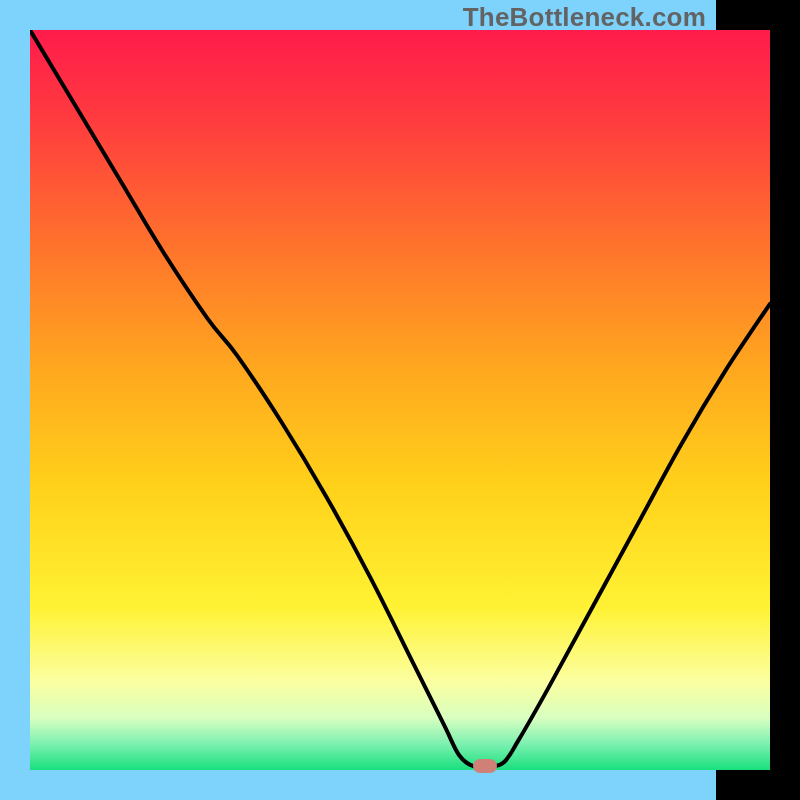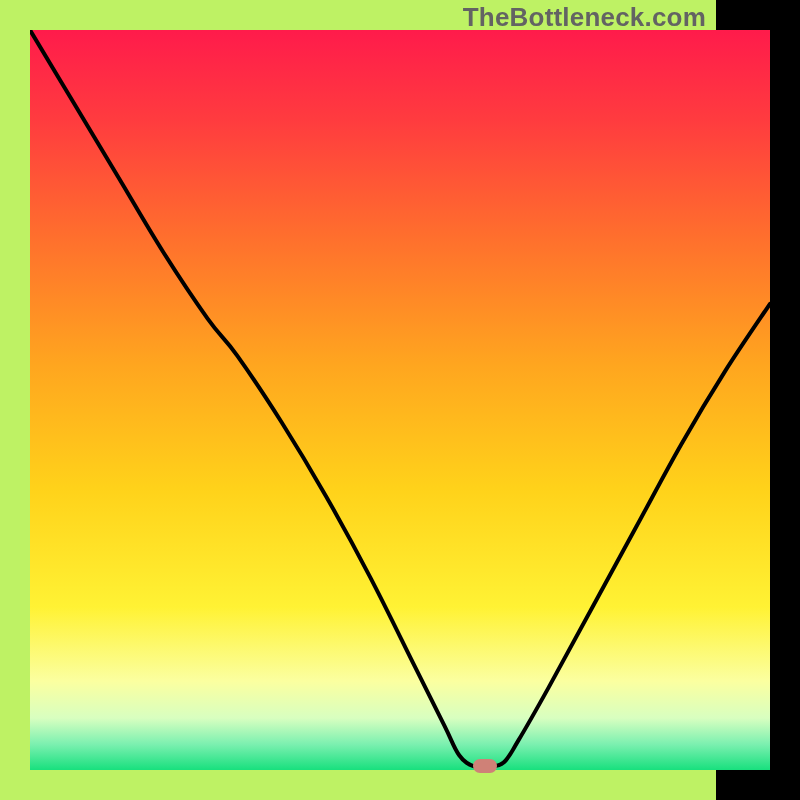--- a/index.html
+++ b/index.html
@@ -7,21 +7,21 @@
     padding: 0;
     width: 800px;
     height: 800px;
     background: #000;
     overflow: hidden;
   }
   .frame {
     position: relative;
     width: 716px;
     height: 800px;
-    background: #bef264;
+    background: #7dd3fc;
   }
   .watermark {
     position: absolute;
     top: 2px;
     right: 10px;
     font-family: Arial, Helvetica, sans-serif;
     font-size: 26px;
     font-weight: 600;
     color: #636363;
     letter-spacing: 0.2px;

